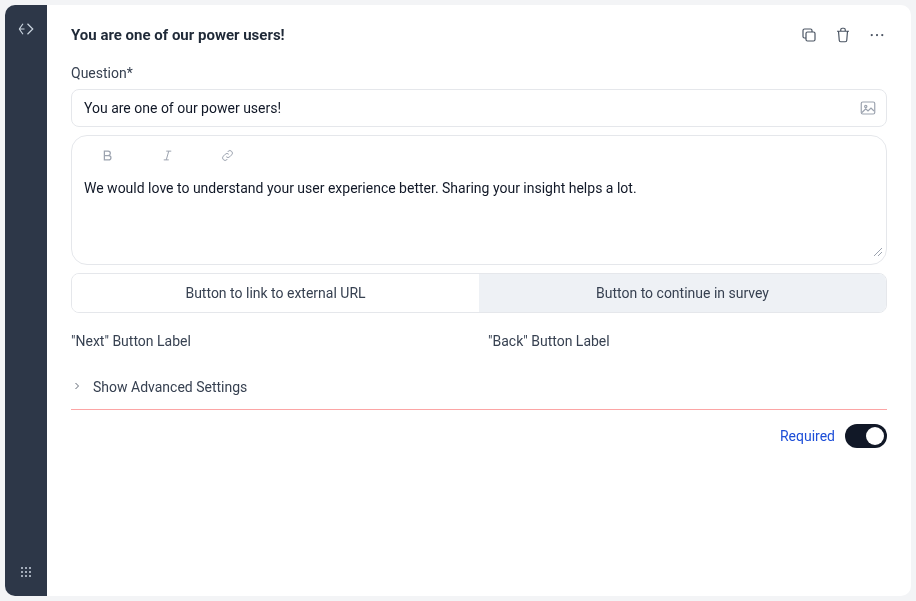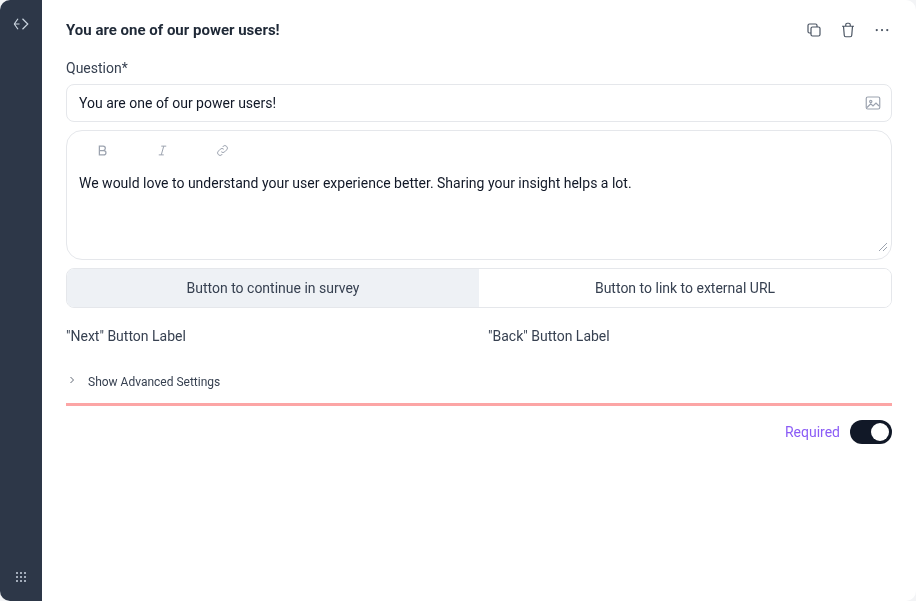--- a/index.html
+++ b/index.html
@@ -8,20 +8,21 @@
     background: #f3f4f6;
     width: 916px;
     height: 601px;
     overflow: hidden;
     color: #111827;
   }
   .app {
     display: flex;
     width: 100%;
     height: 100%;
+    padding: 5px;
     justify-content: space-between;
   }
   .sidebar {
     width: 42px;
     background: #2d3748;
     border-radius: 10px 0 0 10px;
     display: flex;
     flex-direction: column;
     align-items: center;
     justify-content: space-between;
@@ -157,33 +158,33 @@
     display: flex;
     gap: 18px;
     margin-bottom: 16px;
   }
   .two-col .col { flex: 1; }
   .advanced-row {
     display: flex;
     align-items: center;
     gap: 10px;
     padding: 6px 0 14px 0;
-    font-size: 12px;
+    font-size: 14px;
     color: #374151;
     cursor: pointer;
-    border-bottom: 3px solid #fca5a5;
+    border-bottom: 1px solid #fca5a5;
   }
   .footer-row {
     display: flex;
     justify-content: flex-end;
     align-items: center;
     gap: 10px;
     padding-top: 14px;
   }
-  .required-label { font-size: 14px; color: #8b5cf6; }
+  .required-label { font-size: 14px; color: #1d4ed8; }
   .toggle {
     width: 42px;
     height: 24px;
     border-radius: 12px;
     background: #111827;
     position: relative;
     cursor: pointer;
   }
   .toggle .knob {
     position: absolute;
@@ -285,22 +286,22 @@
         <div class="editor-content">We would love to understand your user experience better. Sharing your insight helps a lot.</div>
         <div class="resize-handle">
           <svg width="10" height="10" viewBox="0 0 10 10">
               <path d="M1 9L9 1M5 9L9 5" stroke-width="1"></path>
             </svg>
         </div>
       </div>
     </div>
 
     <div class="seg-control">
+      <div class="seg-item">Button to link to external URL</div>
       <div class="seg-item active">Button to continue in survey</div>
-      <div class="seg-item">Button to link to external URL</div>
     </div>
 
     <div class="two-col">
       <div class="col">
         <label class="field-label">"Next" Button Label</label>
       </div>
       <div class="col">
         <label class="field-label">"Back" Button Label</label>
       </div>
     </div>

